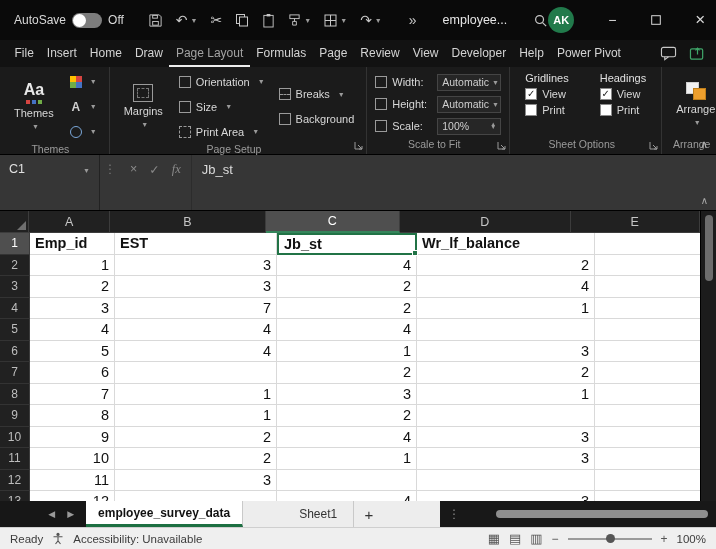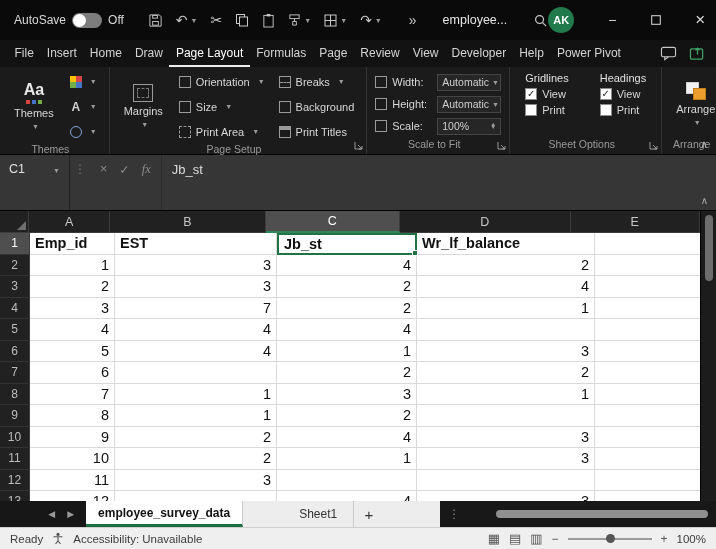--- a/index.html
+++ b/index.html
@@ -19,21 +19,21 @@
   .tb-title { margin-left:26px; font-size:12.5px; color:#e6e6e6; white-space:nowrap; }
   .tb-search { margin-left:26px; display:flex; align-items:center; }
   .tb-right { margin-left:auto; display:flex; align-items:center; height:100%; }
   .avatar { width:26px; height:26px; border-radius:50%; background:#217a4b; color:#fff; font-size:11px; font-weight:bold; display:flex; align-items:center; justify-content:center; margin-right:16px; }
   .winbtn { width:44px; height:100%; display:flex; align-items:center; justify-content:center; color:#d9d9d9; font-size:14px; }
   .winbtn.close { font-size:17px; }
 
   
   .menubar { height:27px; background:#121212; display:flex; align-items:center; padding-left:8px; color:#d4d4d4; flex:0 0 auto; white-space:nowrap; overflow:hidden; }
   .menu-tab { padding:0 6.5px; height:100%; display:flex; align-items:center; font-size:12px; border-bottom:2px solid transparent; }
-  .menu-tab.active { color:#ffffff; border-bottom:2px solid #ededed; }
+  .menu-tab.active { color:#a3a3a3; border-bottom:2px solid #ededed; }
   .menu-right { margin-left:auto; display:flex; align-items:center; gap:12px; padding-right:10px; }
 
   
   .ribbon { height:88px; background:#1b1b1b; display:flex; position:relative; color:#d8d8d8; flex:0 0 auto; border-bottom:1px solid #000; }
   .rgroup { display:flex; flex-direction:column; border-right:1px solid #333; position:relative; }
   .rgroup-content { flex:1; display:flex; align-items:center; padding:4px 8px 0; gap:6px; }
   .rgroup-label { height:17px; font-size:10.5px; color:#9b9b9b; text-align:center; padding:1px 16px 0 8px; white-space:nowrap; }
   .launcher { position:absolute; right:3px; bottom:4px; }
   .bigbtn { display:flex; flex-direction:column; align-items:center; justify-content:center; gap:3px; font-size:11px; padding:2px 6px; text-align:center; }
   .minicol { display:flex; flex-direction:column; justify-content:center; gap:4px; }
@@ -59,21 +59,21 @@
   .spinner { display:flex; flex-direction:column; line-height:0.55; font-size:6px; color:#9a9a9a; }
   .so-wrap { display:flex; gap:17px; }
   .so-col { display:flex; flex-direction:column; font-size:11px; padding:1px 7px; gap:4px; }
   .so-head { color:#e0e0e0; }
   .chk-row { display:flex; align-items:center; gap:5px; }
   .chk { width:12px; height:12px; background:#fff; border:1px solid #8a8a8a; font-size:10px; color:#222; display:flex; align-items:center; justify-content:center; line-height:1; }
   .ribbon-collapse { position:absolute; right:8px; bottom:3px; color:#b0b0b0; font-size:11px; }
 
   
   .fbar { height:56px; background:#363636; display:flex; position:relative; flex:0 0 auto; border-bottom:1px solid #000; }
-  .namebox { width:70px; border-right:1px solid #222; display:flex; justify-content:space-between; padding:7px 9px 0; font-size:12.5px; color:#e0e0e0; }
+  .namebox { width:100px; border-right:1px solid #222; display:flex; justify-content:space-between; padding:7px 9px 0; font-size:12.5px; color:#e0e0e0; }
   .fb-dots { color:#777; font-size:12px; padding:7px 4px 0; }
   .fb-icons { display:flex; gap:12px; padding:7px 10px 0; color:#8a8a8a; font-size:12.5px; border-right:1px solid #2c2c2c; }
   .fb-fx { font-family:"Liberation Serif", serif; font-style:italic; }
   .fb-input { flex:1; color:#dcdcdc; font-size:13px; padding:7px 10px 0; }
   .fb-collapse { position:absolute; right:8px; bottom:4px; color:#aaa; font-size:10px; }
 
   
   .grid-wrap { flex:1; display:flex; background:#fff; overflow:hidden; }
   .grid-main { width:700px; display:flex; flex-direction:column; }
   .colhdr-row { height:22px; display:flex; flex:0 0 auto; background:#1f1f1f; }
@@ -290,26 +290,20 @@
               <span class="mini-icon">
                 <span class="midline"></span>
               </span>
               <span>Breaks</span>
               <span class="caret">▼</span>
             </div>
           <div class="smallbtn">
               <span class="mini-icon"></span>
               <span>Background</span>
             </div>
-          <div class="smallbtn">
-              <span class="mini-icon">
-                <span class="topstrip"></span>
-              </span>
-              <span>Print Titles</span>
-            </div>
         </div>
       </div>
       <div class="rgroup-label"><span>Page Setup</span></div>
       <span class="launcher">
           <svg width="9" height="9" viewBox="0 0 9 9">
             <path d="M1 1v7h7" fill="none" stroke="#9b9b9b"></path>
             <path d="M4 4l4 4M8 5v3H5" fill="none" stroke="#9b9b9b"></path>
           </svg>
         </span>
     </div>

